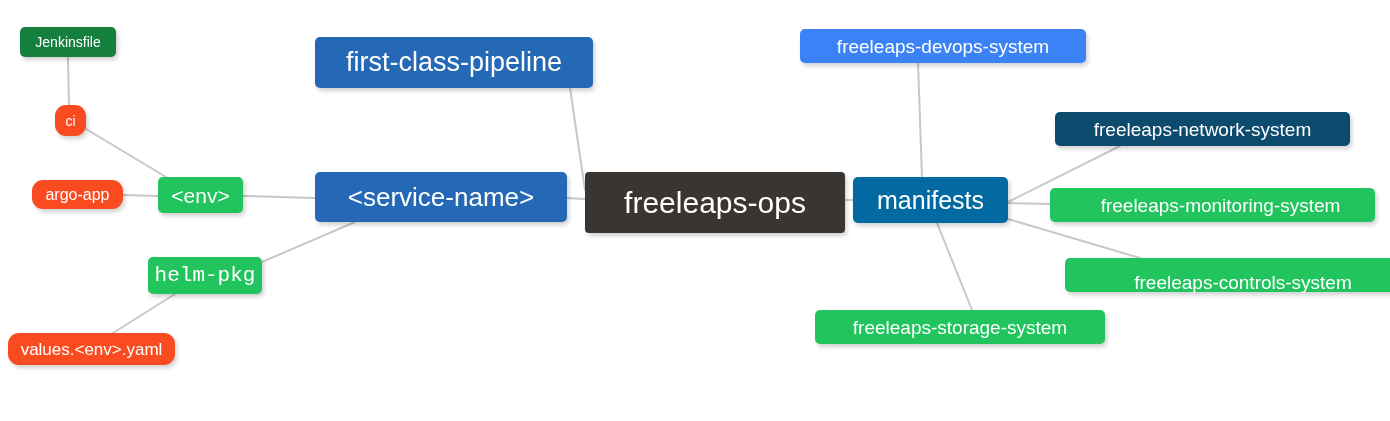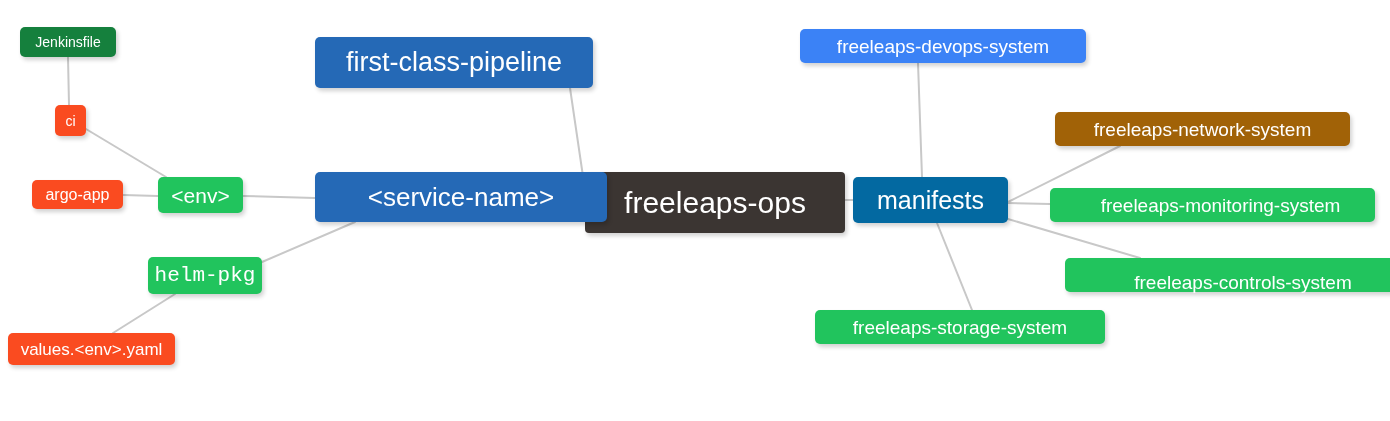--- a/index.html
+++ b/index.html
@@ -49,20 +49,21 @@
     background: #2569b6;
   }
   .node.green {
     background: #21c45d;
   }
   .node.orange {
     background: #fba229;
   }
   .node.red {
     background: #fa4b20;
+    border-radius: 11px;
   }
 </style>
 </head>
 <body>
 
 <div id="canvas">
 
   <svg id="edges" viewBox="0 0 1390 421" xmlns="http://www.w3.org/2000/svg">
       <line x1="585" y1="190" x2="570" y2="88" stroke="#c8c8c8" stroke-width="2" stroke-linecap="round"></line>
       <line x1="585" y1="199" x2="567" y2="198" stroke="#c8c8c8" stroke-width="2" stroke-linecap="round"></line>
@@ -81,21 +82,21 @@
     </svg>
 
   <div class="node root" style="left: 585px; top: 172px; width: 260px; height: 61px; font-size: 30px; background: rgb(59, 53, 50);">
     <span>freeleaps-ops</span>
   </div>
 
   <div class="node blue" style="left: 315px; top: 37px; width: 278px; height: 51px; font-size: 27px; background: rgb(37, 105, 182);">
     <span>first-class-pipeline</span>
   </div>
 
-  <div class="node blue" style="left: 315px; top: 172px; width: 292px; height: 50px; font-size: 26px; background: rgb(37, 105, 182);">
+  <div class="node blue" style="left: 315px; top: 172px; width: 252px; height: 50px; font-size: 26px; background: rgb(37, 105, 182);">
     <span>&lt;service-name&gt;</span>
   </div>
 
   <div class="node green" style="left: 158px; top: 177px; width: 85px; height: 36px; font-size: 21px; background: rgb(33, 196, 93);">
     <span>&lt;env&gt;</span>
   </div>
 
   <div class="node red" style="left: 55px; top: 105px; width: 31px; height: 31px; font-size: 14px; background: rgb(250, 75, 32);">
     <span>ci</span>
   </div>
@@ -117,21 +118,21 @@
   </div>
 
   <div class="node blue" style="left: 853px; top: 177px; width: 155px; height: 46px; font-size: 25px; background: #0369a1;">
     <span>manifests</span>
   </div>
 
   <div class="node green" style="left: 800px; top: 29px; width: 286px; height: 34px; font-size: 19px; background: #3b82f6;">
     <span>freeleaps-devops-system</span>
   </div>
 
-  <div class="node green" style="left: 1055px; top: 112px; width: 295px; height: 34px; font-size: 19px; background: #a16207;">
+  <div class="node green" style="left: 1055px; top: 112px; width: 295px; height: 34px; font-size: 19px; background: #0c4a6e;">
     <span>freeleaps-network-system</span>
   </div>
 
   <div class="node green" style="left: 1050px; top: 188px; width: 325px; height: 34px; font-size: 19px; background: rgb(33, 196, 93); padding-left: 16px;">
     <span>freeleaps-monitoring-system</span>
   </div>
 
   <div class="node green" style="left: 1065px; top: 258px; width: 356px; height: 34px; font-size: 19px; background: rgb(33, 196, 93); align-items: flex-end;">
     <span>freeleaps-controls-system</span>
   </div>

